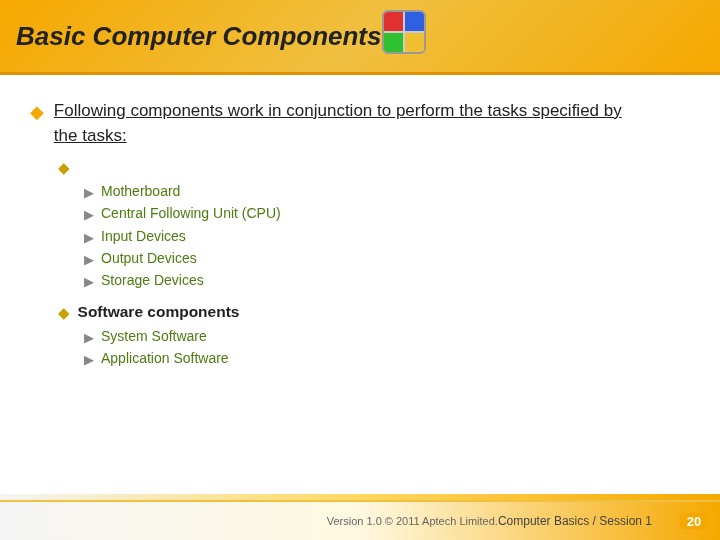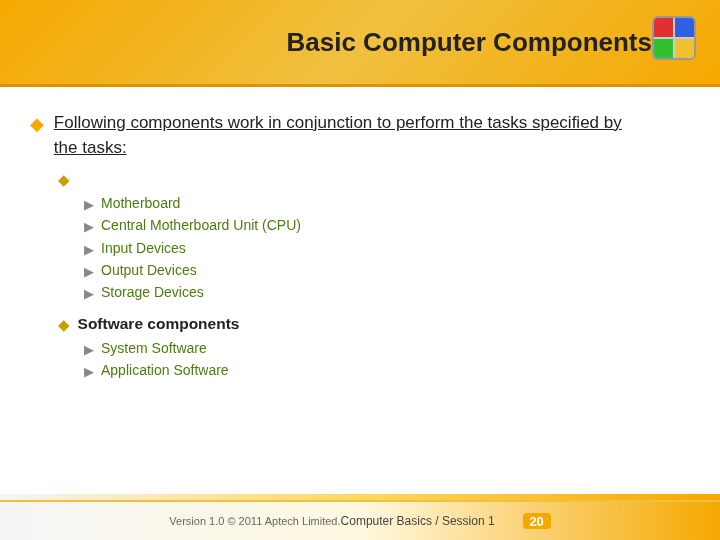--- a/index.html
+++ b/index.html
@@ -9,26 +9,27 @@
       height: 540px;
       font-family: Arial, sans-serif;
       background: #fff;
       overflow: hidden;
       position: relative;
     }
 
     
     .header {
       background: linear-gradient(135deg, #f5a800 0%, #f0c040 50%, #f5a800 100%);
-      padding: 16px 16px;
-      display: flex;
-      align-items: center;
-      justify-content: flex-end;
+      padding: 10px 16px;
+      display: flex;
+      align-items: center;
+      justify-content: flex-start;
       min-height: 58px;
       border-bottom: 3px solid #e09000;
+      font-style: italic;
     }
 
     .header-title {
       font-size: 26px;
       font-weight: bold;
       color: #222;
     }
 
     .header-logo {
       width: 52px;
@@ -140,21 +141,21 @@
     .footer {
       position: absolute;
       bottom: 0;
       left: 0;
       right: 0;
       height: 40px;
       background: linear-gradient(90deg, #f5f5f5 0%, #fff9e0 50%, #f5a800 100%);
       border-top: 2px solid #f0c040;
       display: flex;
       align-items: center;
-      justify-content: center;
+      justify-content: flex-end;
       padding: 0 12px;
     }
 
     .footer-left {
       font-size: 11px;
       color: #666;
     }
 
     .footer-right {
       display: flex;
@@ -221,21 +222,21 @@
       <span class="bullet-diamond-gold">◆</span>
     </div>
 
     <div class="level3-container">
       <div class="level3-item">
         <span class="bullet-arrow">▶</span>
         <span class="level3-text">Motherboard</span>
       </div>
       <div class="level3-item">
         <span class="bullet-arrow">▶</span>
-        <span class="level3-text">Central Motherboard Unit (CPU)</span>
+        <span class="level3-text">Central Following Unit (CPU)</span>
       </div>
       <div class="level3-item">
         <span class="bullet-arrow">▶</span>
         <span class="level3-text">Input Devices</span>
       </div>
       <div class="level3-item">
         <span class="bullet-arrow">▶</span>
         <span class="level3-text">Output Devices</span>
       </div>
       <div class="level3-item">

